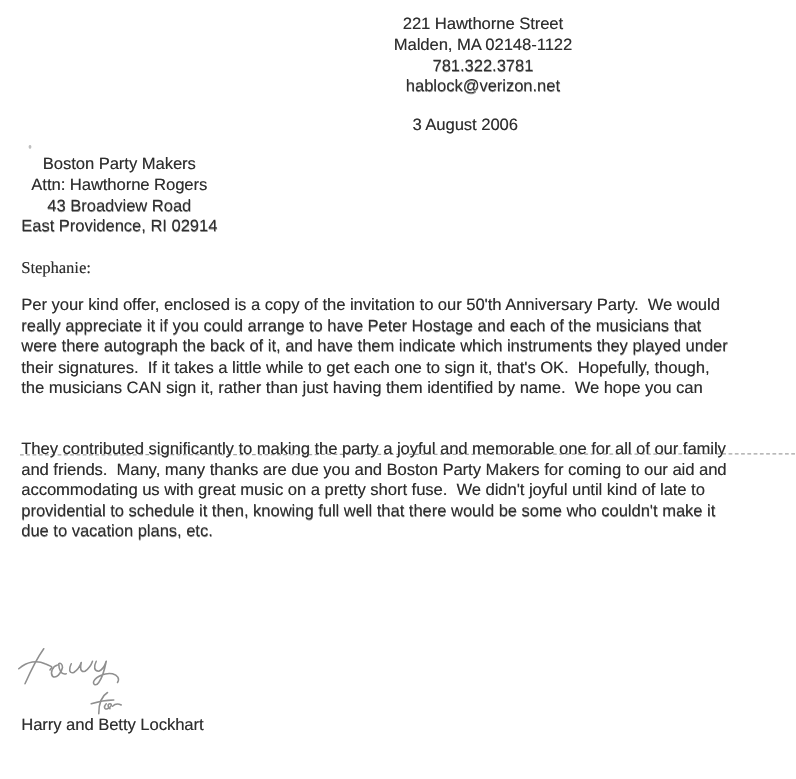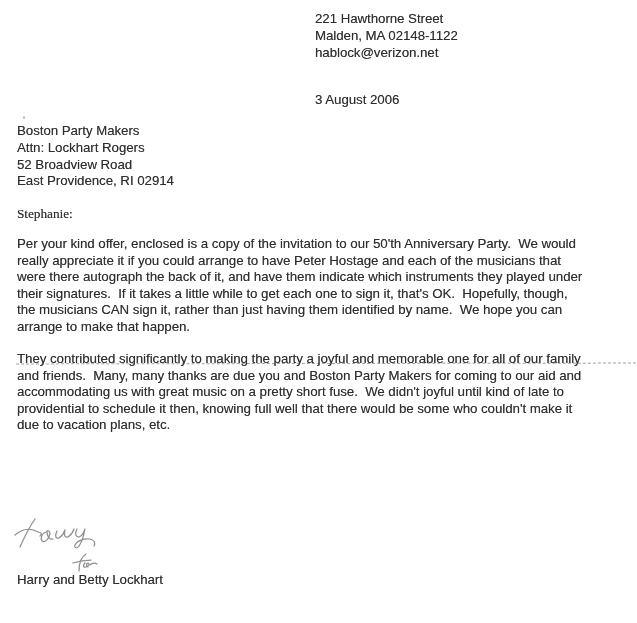--- a/index.html
+++ b/index.html
@@ -9,24 +9,24 @@
     height: 623px;
     background: #ffffff;
     font-family: "Liberation Sans", sans-serif;
     font-size: 13.2px;
     color: #2e2e2e;
     overflow: hidden;
     text-shadow: 0.2px 0.2px 0.5px rgba(45,45,45,0.55);
   }
   .line { white-space: pre; }
   .blk { position: absolute; }
-  .sender, .recipient { line-height: 16.8px; }
+  .sender, .recipient { line-height: 16.8px; text-align: center; }
   .para { line-height: 16.6px; }
   .sender { left: 315px; top: 11px; }
-  .dateline { left: 315px; top: 92px; }
+  .dateline { left: 330px; top: 92px; }
   .recipient { left: 17px; top: 123px; }
   .salutation { left: 17px; top: 206px; font-family: Liberation Serif, serif; }
   .para1 { left: 17px; top: 236px; }
   .para2 { left: 17px; top: 351px; }
   .closing { left: 17px; top: 490px; }
   .typed-name { left: 17px; top: 572px; }
   .enclosure { left: 17px; top: 602px; margin-top: 20px; }
   .fold-line {
     position: absolute;
     left: 16px; top: 363px;
@@ -54,41 +54,41 @@
 </head>
 <body>
 
 <div class="page">
 
   <div class="speck"></div>
 
   <div class="blk sender">
     <div class="line">221 Hawthorne Street</div>
     <div class="line">Malden, MA 02148-1122</div>
+    <div class="line">781.322.3781</div>
     <div class="line">hablock@verizon.net</div>
   </div>
 
   <div class="blk dateline line">3 August 2006</div>
 
   <div class="blk recipient">
     <div class="line">Boston Party Makers</div>
-    <div class="line">Attn: Lockhart Rogers</div>
-    <div class="line">52 Broadview Road</div>
+    <div class="line">Attn: Hawthorne Rogers</div>
+    <div class="line">43 Broadview Road</div>
     <div class="line">East Providence, RI 02914</div>
   </div>
 
   <div class="blk salutation line">Stephanie:</div>
 
   <div class="blk para para1">
     <div class="line">Per your kind offer, enclosed is a copy of the invitation to our 50'th Anniversary Party.  We would</div>
     <div class="line">really appreciate it if you could arrange to have Peter Hostage and each of the musicians that</div>
     <div class="line">were there autograph the back of it, and have them indicate which instruments they played under</div>
     <div class="line">their signatures.  If it takes a little while to get each one to sign it, that's OK.  Hopefully, though,</div>
     <div class="line">the musicians CAN sign it, rather than just having them identified by name.  We hope you can</div>
-    <div class="line">arrange to make that happen.</div>
   </div>
 
   <div class="blk para para2">
     <div class="line">They contributed significantly to making the party a joyful and memorable one for all of our family</div>
     <div class="line">and friends.  Many, many thanks are due you and Boston Party Makers for coming to our aid and</div>
     <div class="line">accommodating us with great music on a pretty short fuse.  We didn't joyful until kind of late to</div>
     <div class="line">providential to schedule it then, knowing full well that there would be some who couldn't make it</div>
     <div class="line">due to vacation plans, etc.</div>
   </div>
 

